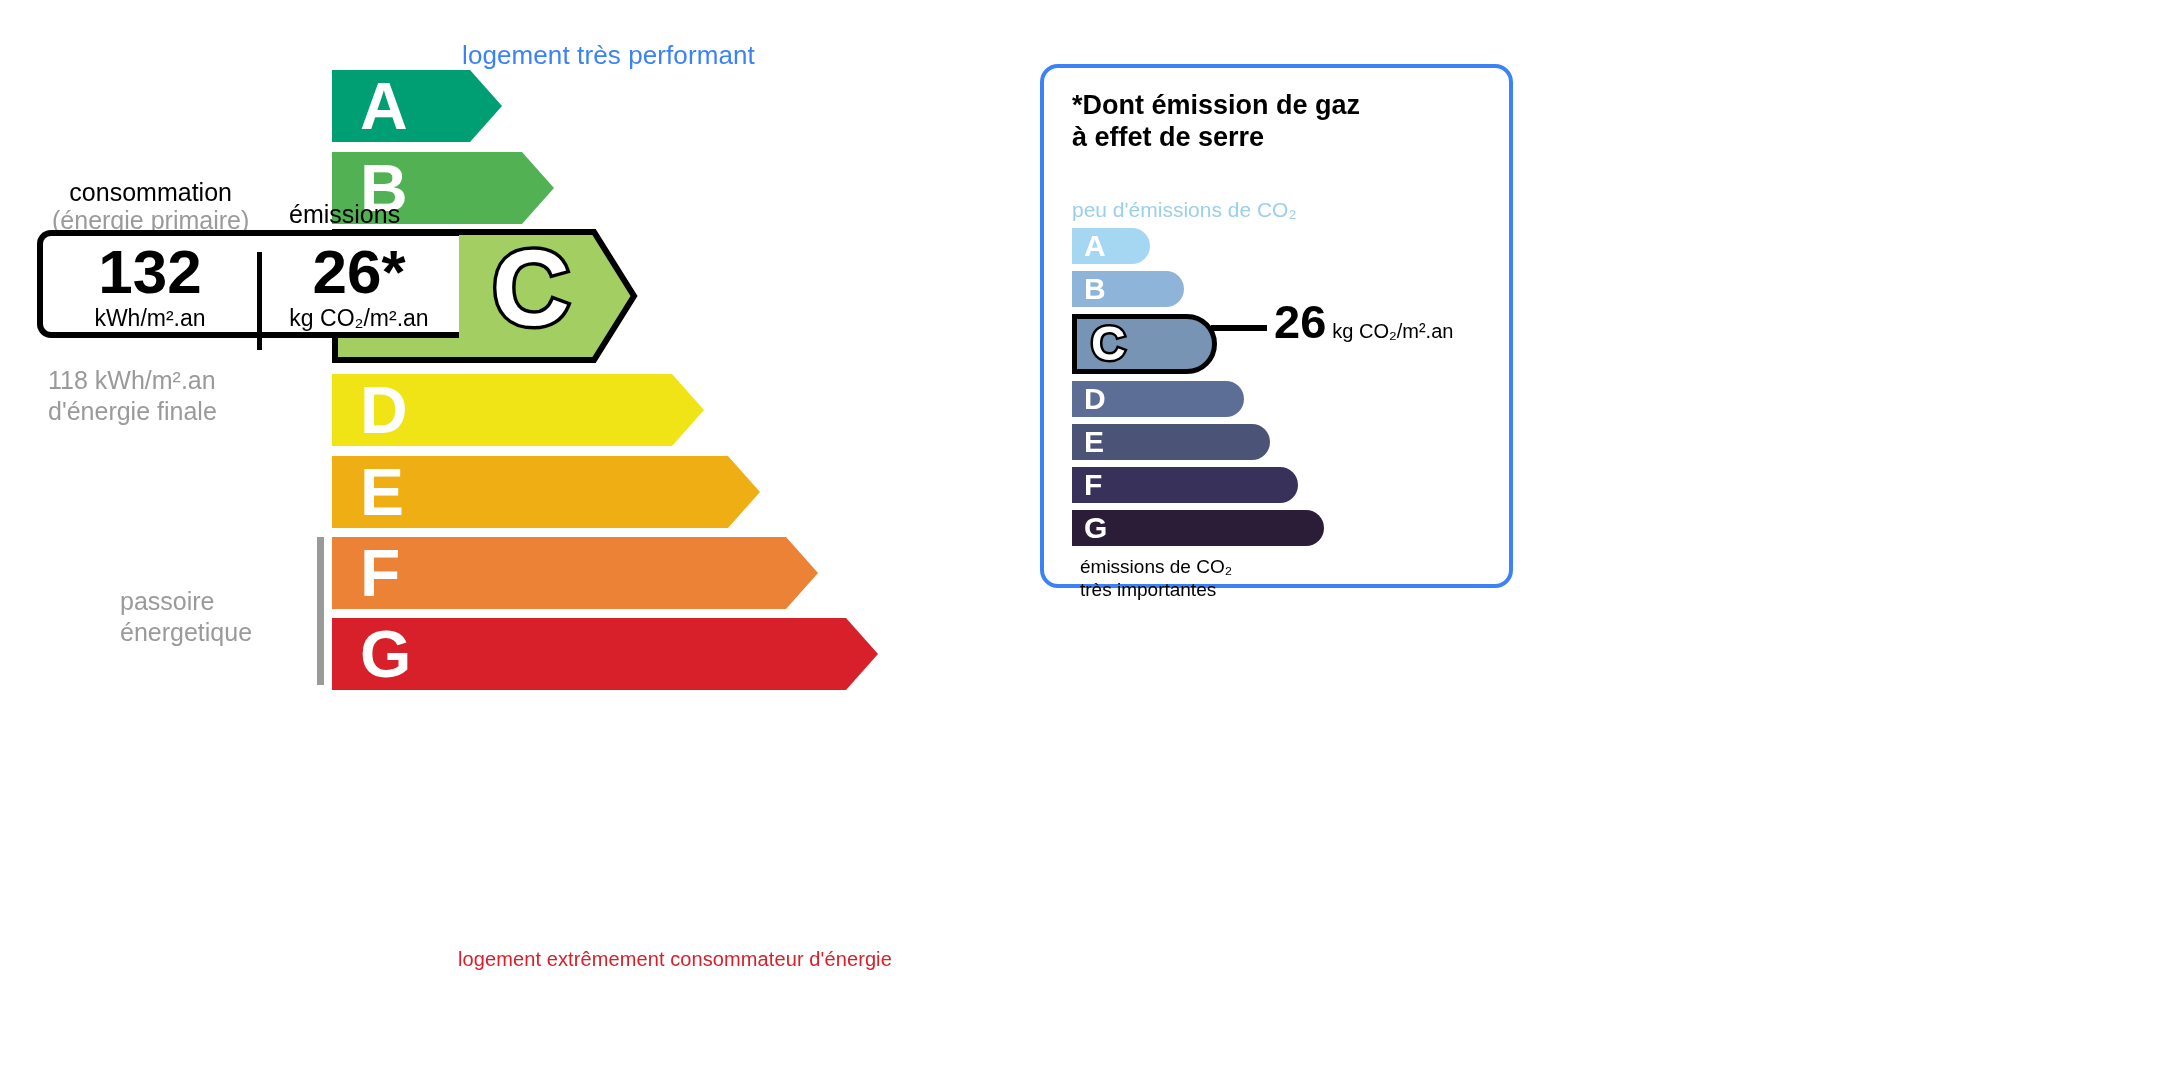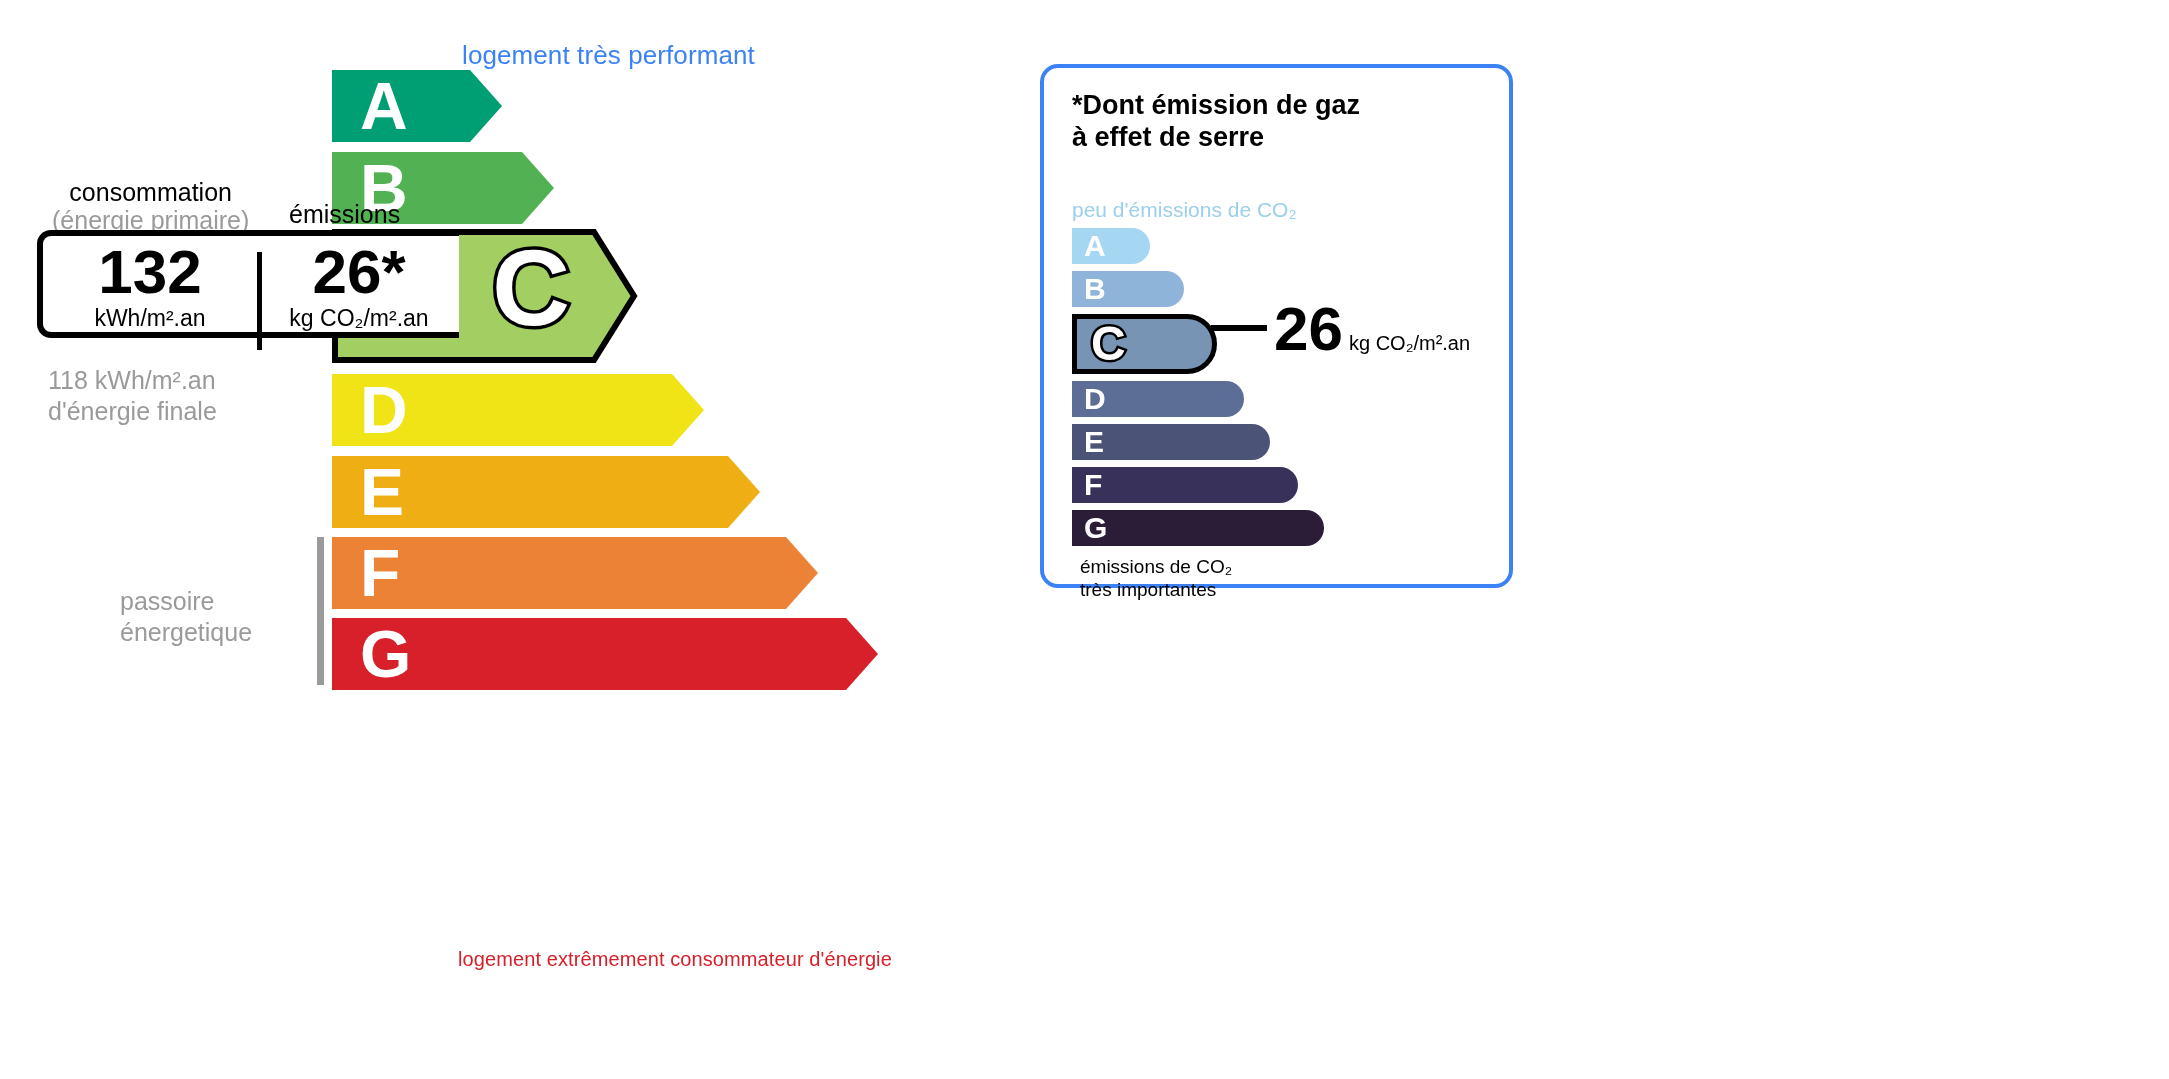--- a/index.html
+++ b/index.html
@@ -221,21 +221,21 @@
     height: 6px;
     background: #000000;
   }
   #co2-value {
     position: absolute;
     left: 1274px;
     top: 298px;
     white-space: nowrap;
     color: #000000;
   }
-  #co2-value .big  { font-size: 62px; font-weight: bold; line-height: 1; }
+  #co2-value .big  { font-size: 47px; font-weight: bold; line-height: 1; }
   #co2-value .unit { font-size: 20px; margin-left: 6px; }
 </style>
 </head>
 <body>
 
 <div id="dpe-root">
 
   <div class="top-caption">logement très performant</div>
 
   <div class="arrow" id="arrow-A" style="left:332px; top:70px;">

